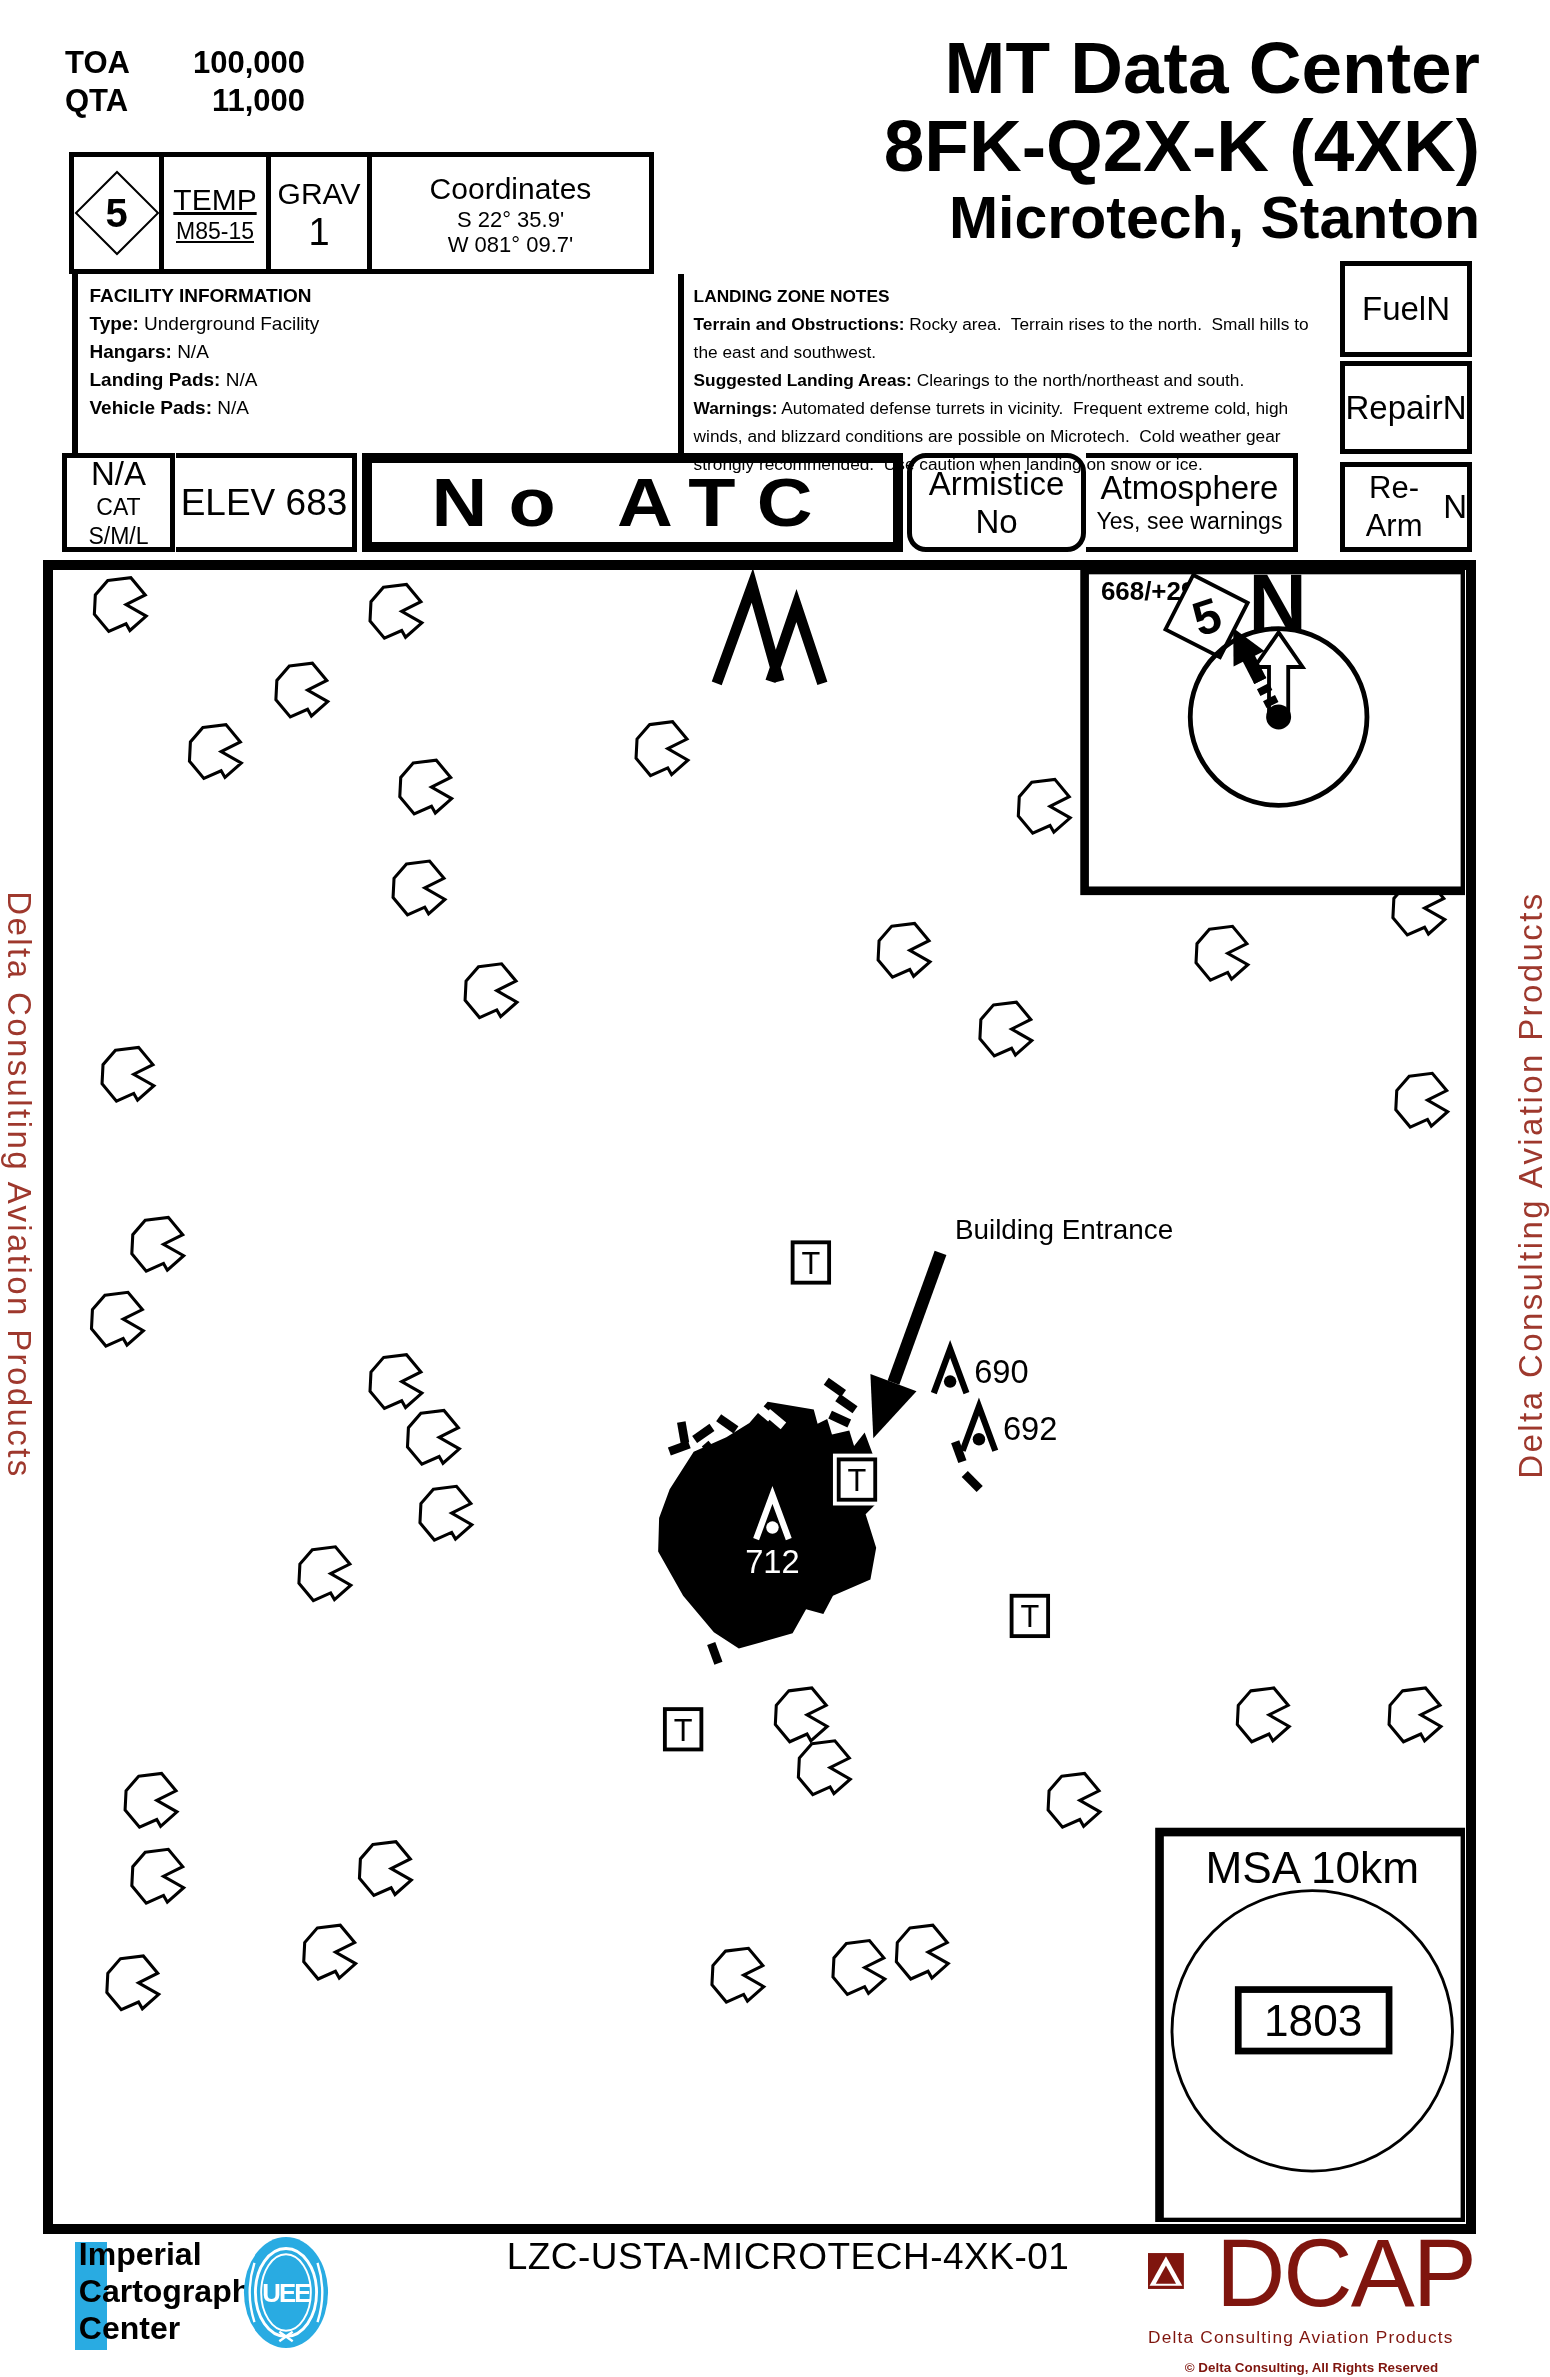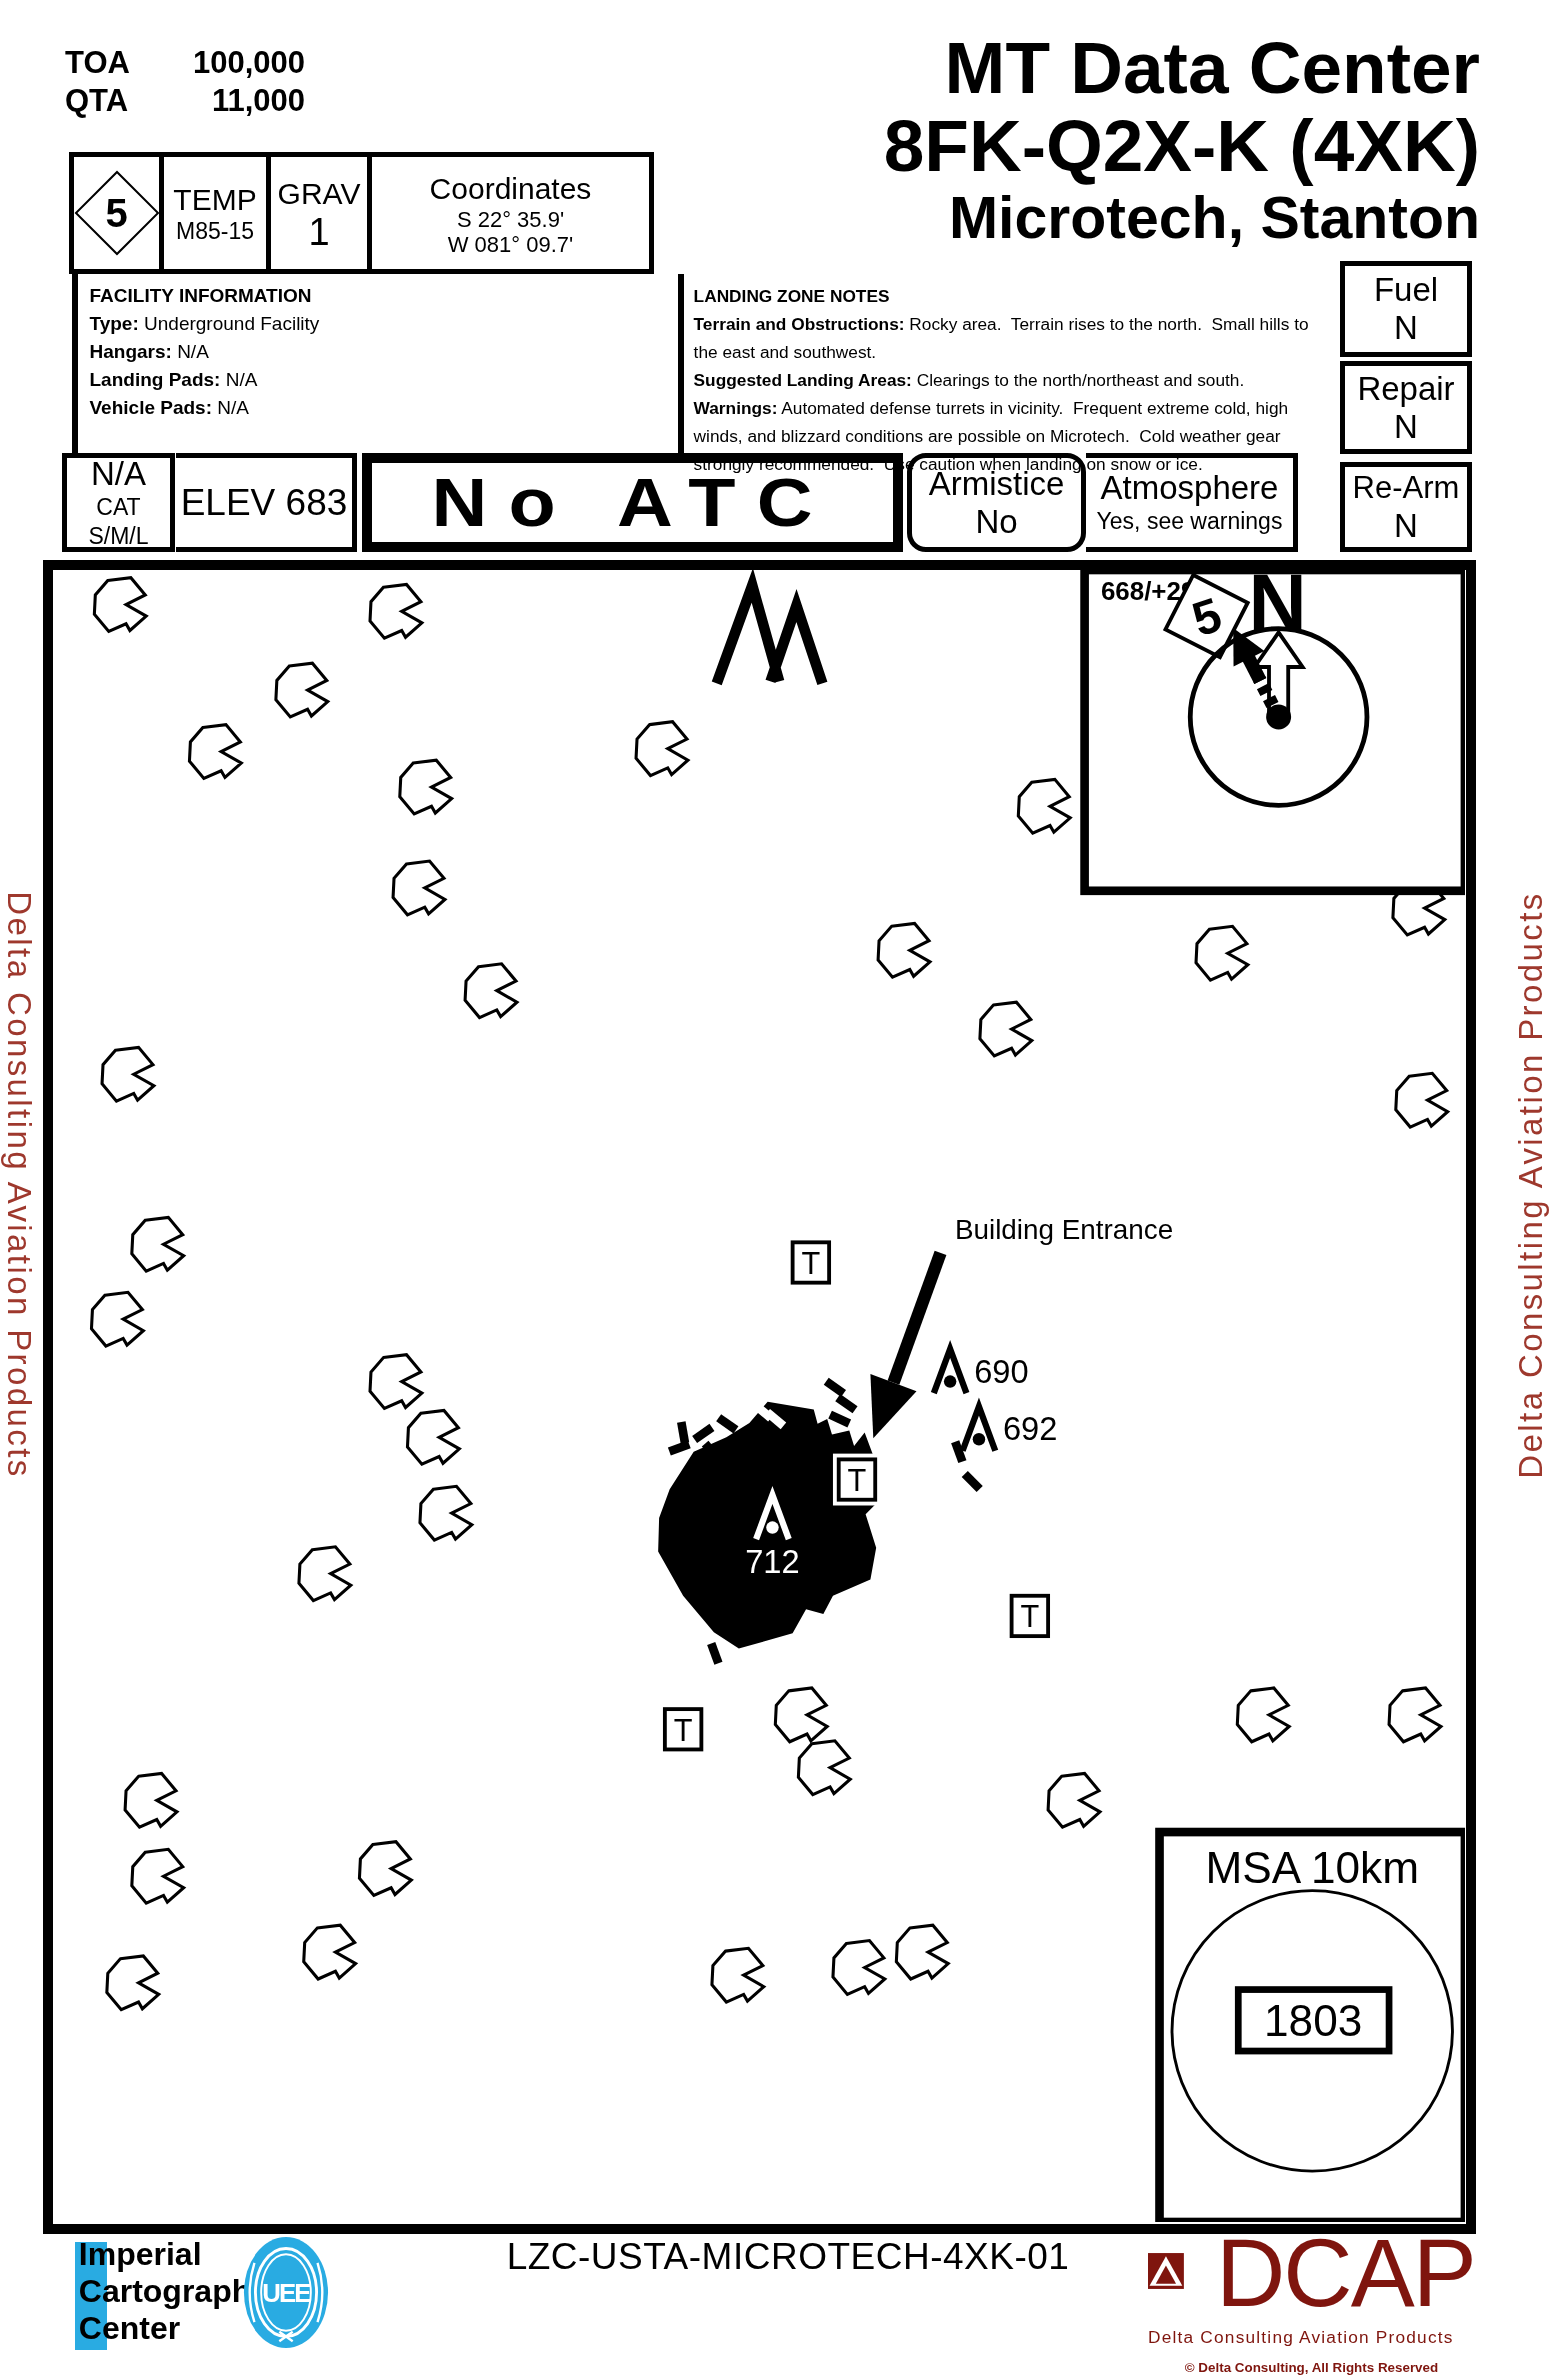--- a/index.html
+++ b/index.html
@@ -15,41 +15,41 @@
 
   .title-block{right:71px;top:29px;text-align:right;font-weight:bold;}
   .title-l1{font-size:73px;line-height:77px;}
   .title-l2{font-size:73px;line-height:79px;}
   .title-l3{font-size:59px;line-height:67px;}
 
   .info-table{left:69px;top:152px;height:122px;display:flex;border:5.8px solid #000;box-sizing:border-box;}
   .info-cell{border-left:5.8px solid #000;display:flex;flex-direction:column;align-items:center;justify-content:center;text-align:center;}
   .info-cell:first-child{border-left:none;}
   .cell-diamond{width:85px;}
-  .cell-temp{width:102px;}
+  .cell-temp{width:102px;text-decoration:underline;}
   .cell-grav{width:96px;}
   .cell-coords{width:277px;}
   .diamond{width:56px;height:56px;border:2.9px solid #000;transform:rotate(45deg);
            display:flex;align-items:center;justify-content:center;}
   .diamond span{transform:rotate(-45deg);font-size:40px;font-weight:bold;}
   .cell-label{font-size:30px;line-height:37px;}
   .cell-sub{font-size:23px;line-height:27px;}
   .grav-val{font-size:38px;line-height:40px;}
   .coord-sub{font-size:22px;line-height:25px;}
 
   .vline{width:5.8px;background:#000;}
   .facility{left:78px;top:274px;width:596px;height:181px;padding:7.7px 0 0 11.5px;box-sizing:border-box;
             font-size:19px;line-height:28px;}
   .facility b,.notes b{font-weight:bold;}
   .notes{left:684px;top:274px;width:649px;height:181px;padding:7.7px 0 0 9.6px;box-sizing:border-box;
          font-size:17.3px;line-height:28px;}
   .note-text{white-space:pre-wrap;}
 
   .svc-box{left:1340px;width:132px;border:5.8px solid #000;box-sizing:border-box;
-           display:flex;flex-direction:column;align-items:center;justify-content:center;text-align:center;}
+           display:flex;flex-direction:row;align-items:center;justify-content:center;text-align:center;}
   .svc-label{font-size:33px;line-height:38px;}
   .svc-val{font-size:33px;line-height:38px;}
 
   .status-box{top:453px;height:99px;border:5.8px solid #000;box-sizing:border-box;
               display:flex;flex-direction:column;align-items:center;justify-content:center;text-align:center;}
   .st-main{font-size:33px;line-height:38px;}
   .st-sub{font-size:23px;line-height:29px;}
   .elev-text{font-size:37px;}
   .noatc{border-width:10.6px;}
   .noatc-text{font-size:69px;font-weight:bold;letter-spacing:19px;transform:scaleX(1.12);white-space:nowrap;}

